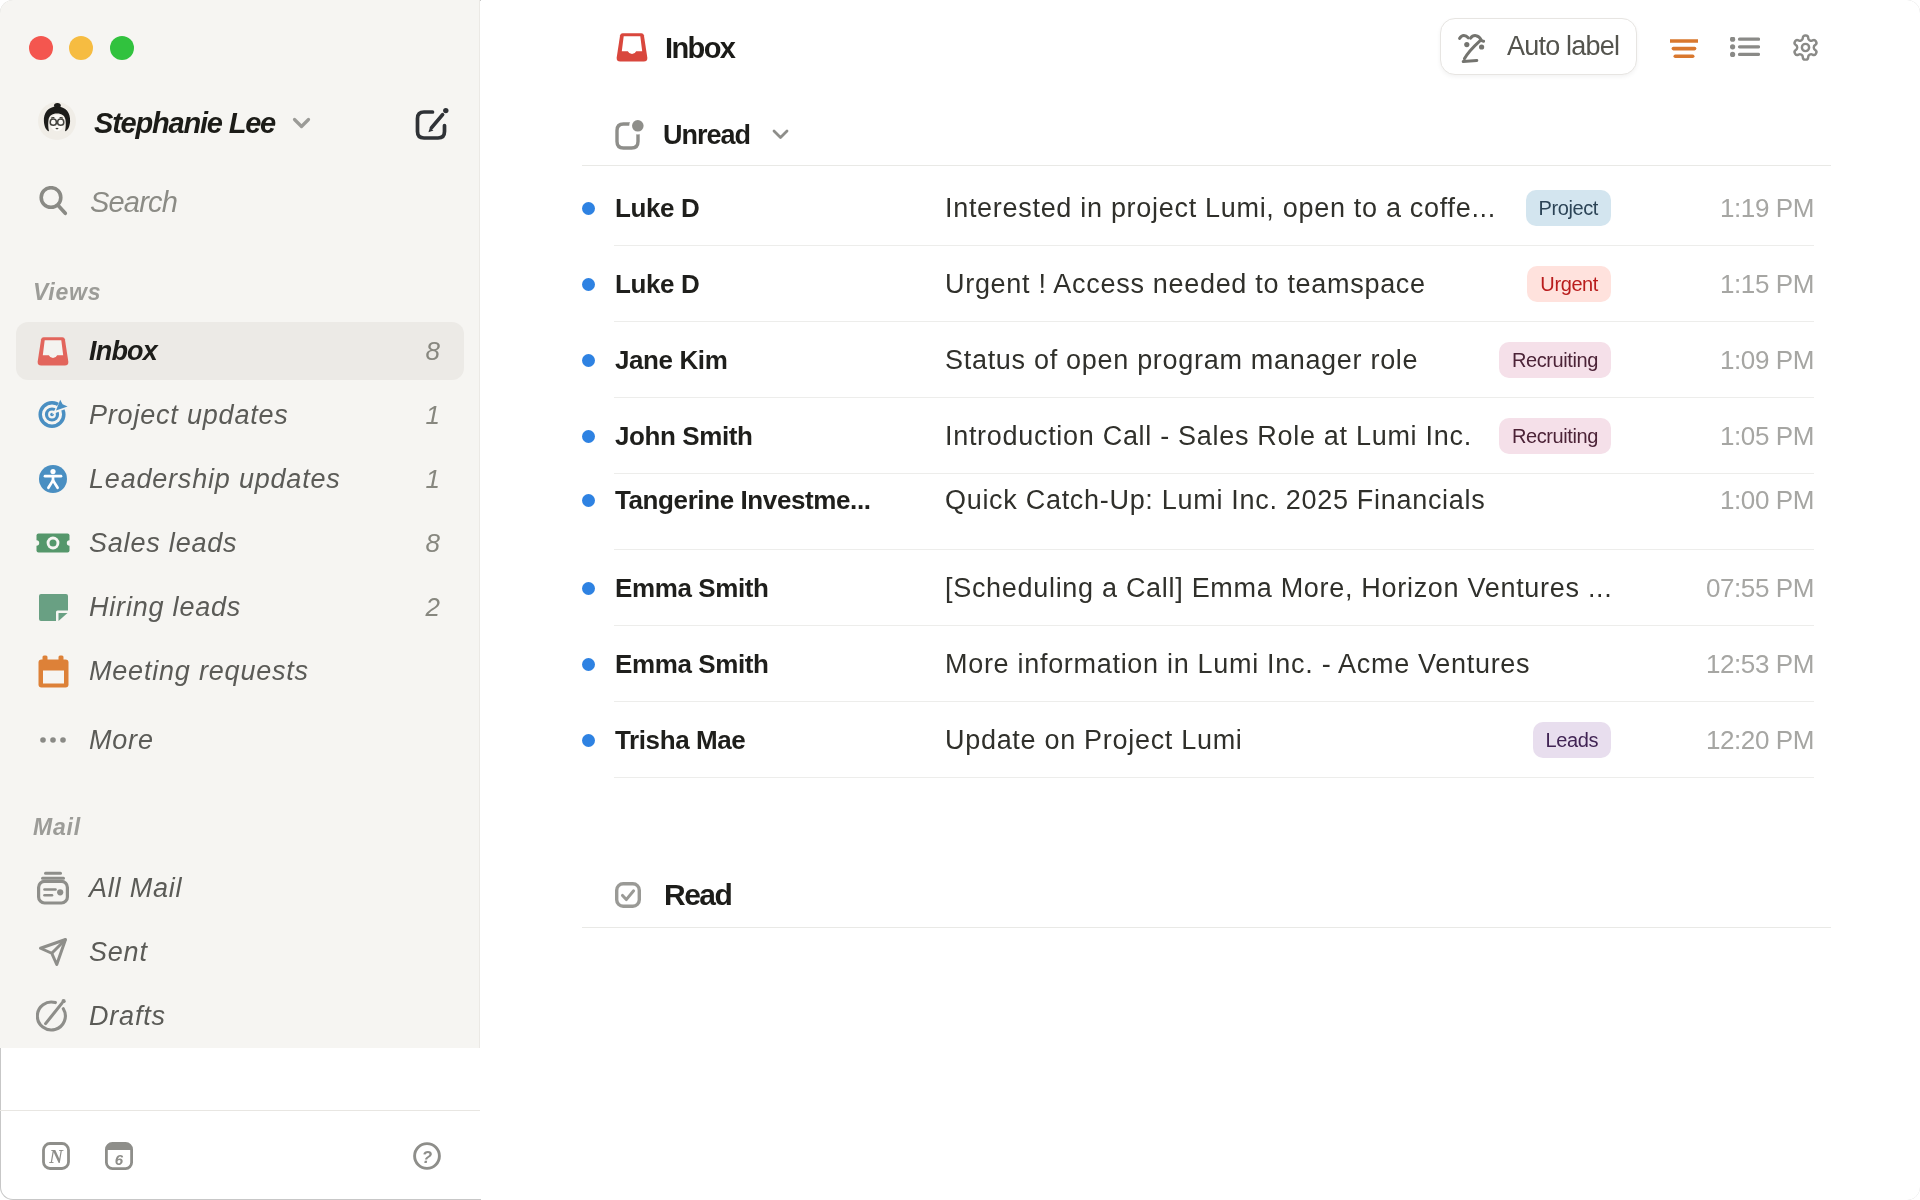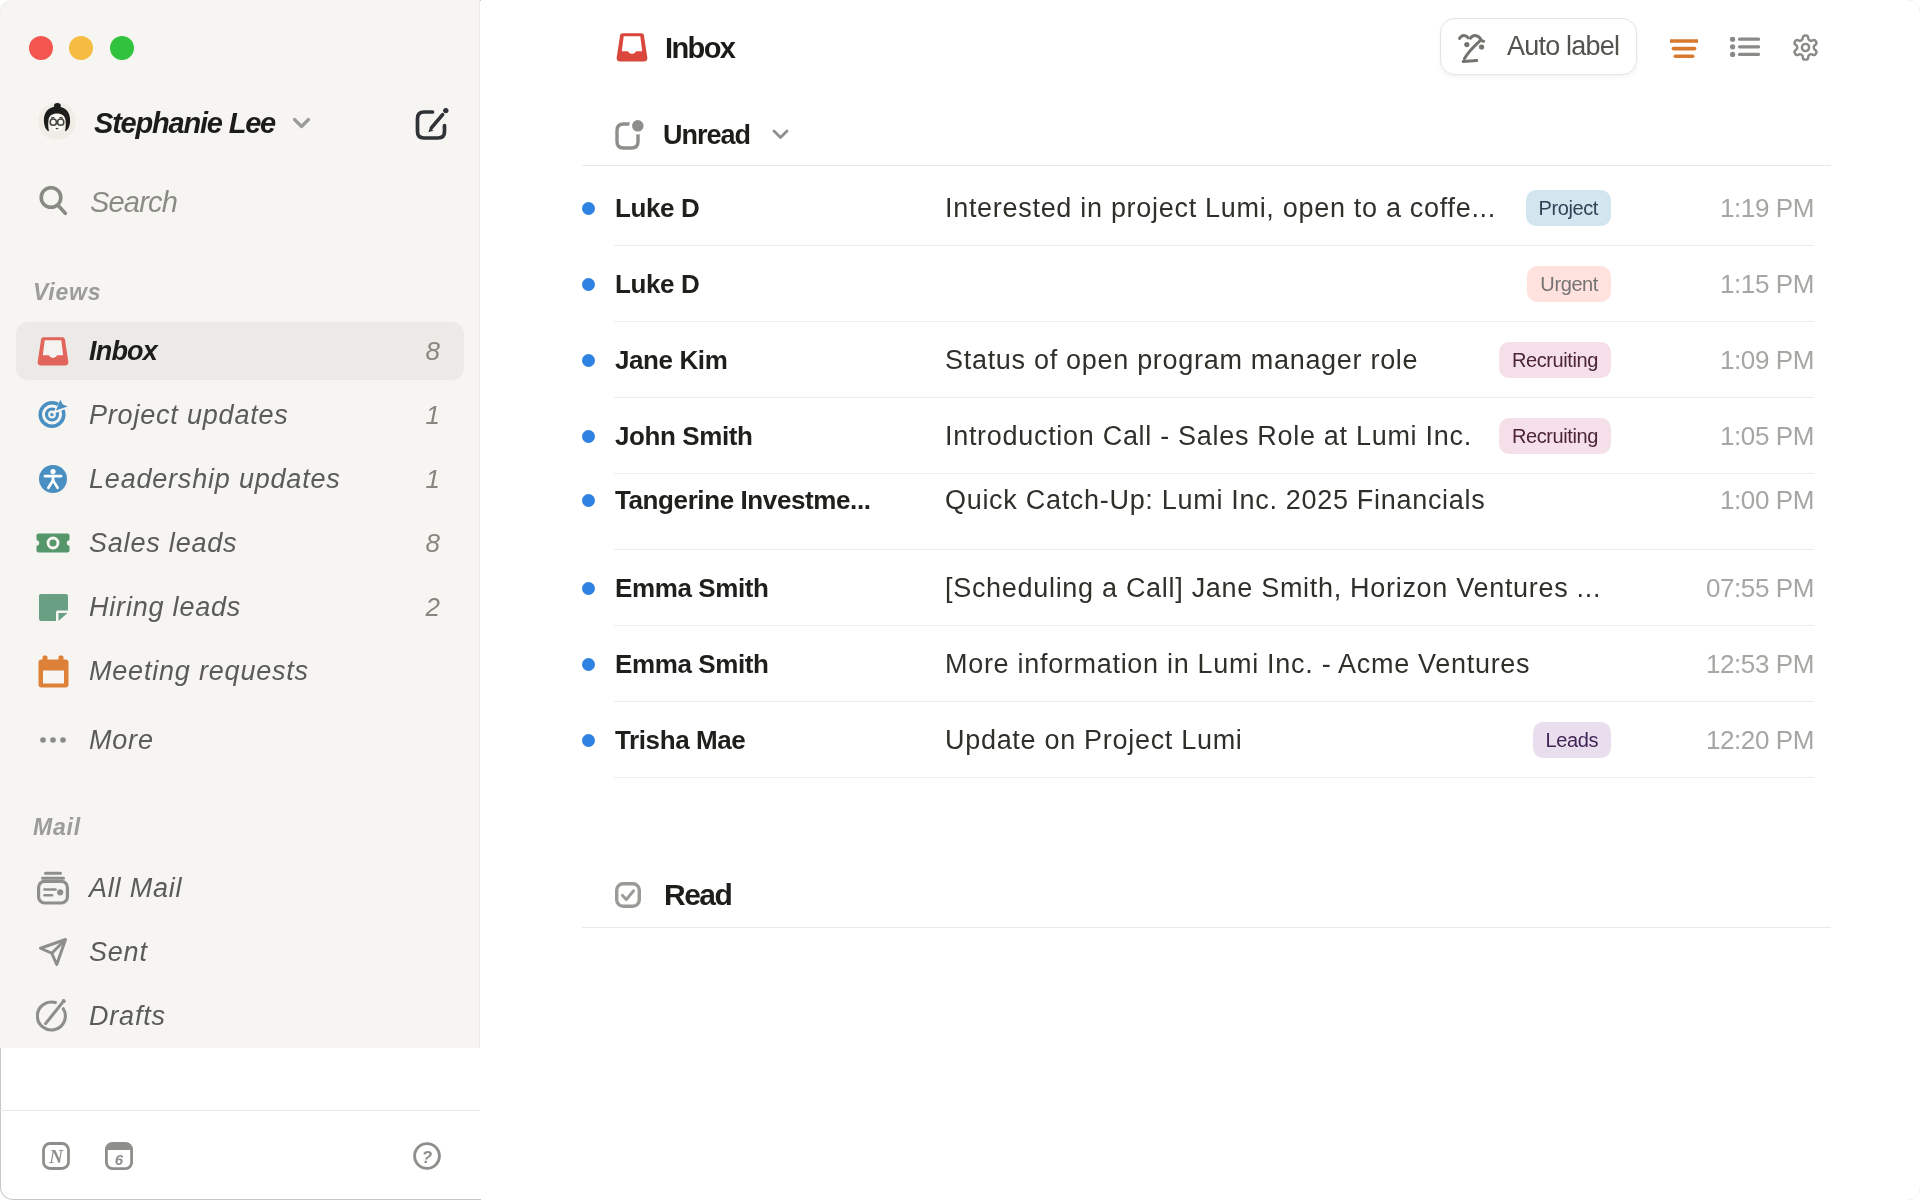--- a/index.html
+++ b/index.html
@@ -258,21 +258,22 @@
       <div class="bdot"></div>
       <div class="sender">Luke D</div>
       <div class="subj">Interested in project Lumi, open to a coffe...</div>
       <div class="chip" style="background:#d3e5ef; color:#2c4456;">Project</div>
       <div class="time">1:19 PM</div>
     </div>
     <div class="rowdiv" style="top:245px;"></div>
     <div class="mrow" style="top:246px;">
       <div class="bdot"></div>
       <div class="sender">Luke D</div>
-      <div class="chip" style="background:#ffe2dd; color:#737373;">Urgent</div>
+      <div class="subj">Urgent ! Access needed to teamspace</div>
+      <div class="chip" style="background:#ffe2dd; color:#b91c1c;">Urgent</div>
       <div class="time">1:15 PM</div>
     </div>
     <div class="rowdiv" style="top:321px;"></div>
     <div class="mrow" style="top:322px;">
       <div class="bdot"></div>
       <div class="sender">Jane Kim</div>
       <div class="subj">Status of open program manager role</div>
       <div class="chip" style="background:#f5e0e9; color:#4c2337;">Recruiting</div>
       <div class="time">1:09 PM</div>
     </div>
@@ -288,21 +289,21 @@
     <div class="mrow" style="top:462px;text-align:center;">
       <div class="bdot"></div>
       <div class="sender">Tangerine Investme...</div>
       <div class="subj">Quick Catch-Up: Lumi Inc. 2025 Financials</div>
       <div class="time">1:00 PM</div>
     </div>
     <div class="rowdiv" style="top:549px;"></div>
     <div class="mrow" style="top:550px;">
       <div class="bdot"></div>
       <div class="sender">Emma Smith</div>
-      <div class="subj">[Scheduling a Call] Jane Smith, Horizon Ventures ...</div>
+      <div class="subj">[Scheduling a Call] Emma More, Horizon Ventures ...</div>
       <div class="time">07:55 PM</div>
     </div>
     <div class="rowdiv" style="top:625px;"></div>
     <div class="mrow" style="top:626px;">
       <div class="bdot"></div>
       <div class="sender">Emma Smith</div>
       <div class="subj">More information in Lumi Inc. - Acme Ventures</div>
       <div class="time">12:53 PM</div>
     </div>
     <div class="rowdiv" style="top:701px;"></div>

